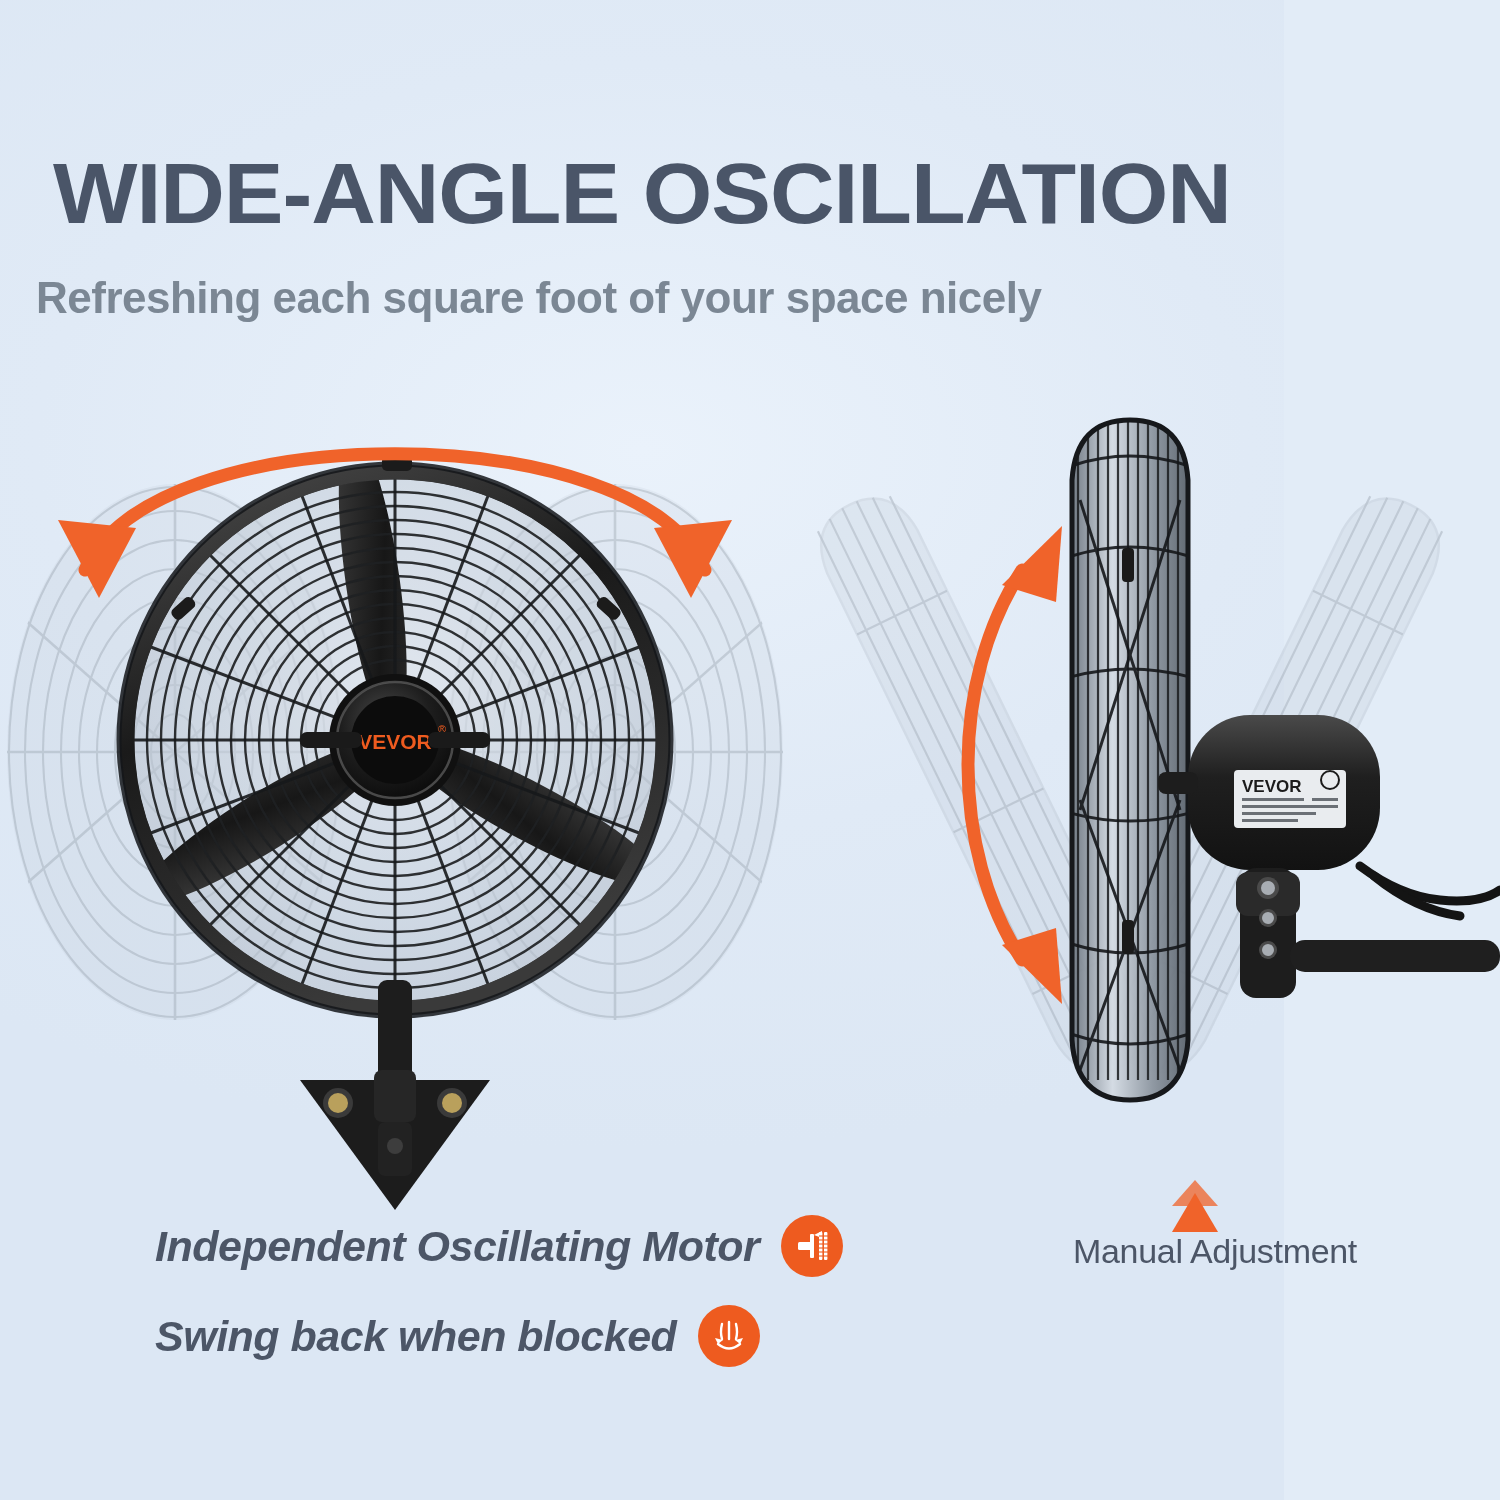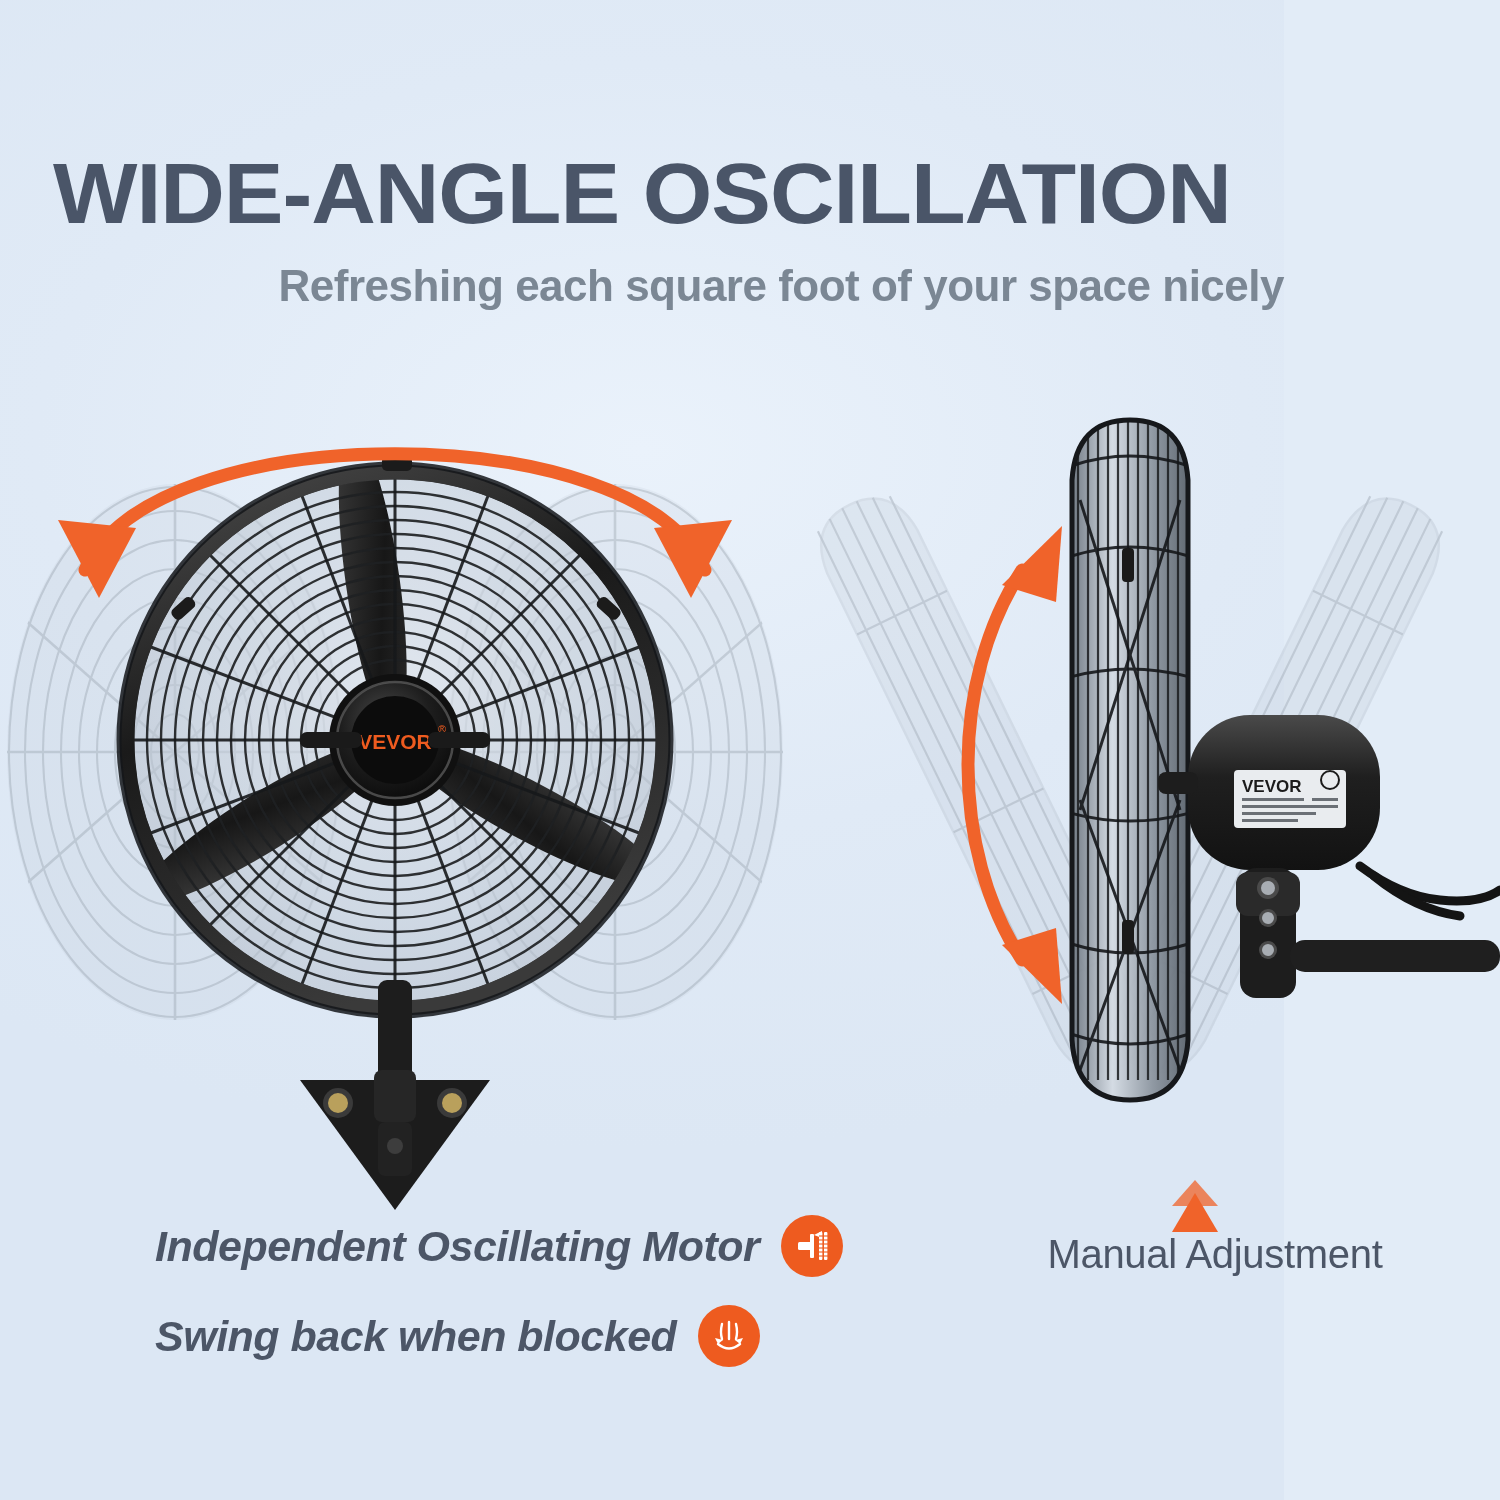--- a/index.html
+++ b/index.html
@@ -17,23 +17,24 @@
 
   
   .headline{
     position:absolute;left:0;right:0;top:150px;text-align:center;
     font-size:86px;line-height:1;font-weight:bold;
     color:#4a5568;letter-spacing:-1px;
     transform:scaleX(1.04);
     font-family:"Liberation Sans","DejaVu Sans",sans-serif;
   }
   .subhead{
-    position:absolute;left:0;right:0;top:264px;text-align:right;
+    position:absolute;left:0;right:0;top:276px;text-align:left;
     font-size:44px;line-height:1;font-weight:bold;color:#7b8794;
     letter-spacing:-0.5px;
+    padding-left:36px;
   }
 
   
   .panel{position:absolute;}
   .left-panel{left:0;top:380px;width:790px;height:830px;}
   .right-panel{left:930px;top:380px;width:570px;height:830px;}
 
   svg.art{position:absolute;left:0;top:0;overflow:visible;}
 
   
@@ -48,21 +49,21 @@
     width:62px;height:62px;border-radius:50%;
     background:#ee5b1f;flex:none;position:relative;
     display:flex;align-items:center;justify-content:center;
   }
   .badge svg{display:block;}
   .cap-row-1{left:155px;top:1215px;}
   .cap-row-2{left:155px;top:1305px;}
 
   .right-cap{
     position:absolute;left:930px;top:1232px;width:570px;text-align:center;
-    font-size:40px;color:#4c5667;letter-spacing:-0.3px;
+    font-size:34px;color:#4c5667;letter-spacing:-0.3px;
   }
   .up-arrow{
     position:absolute;left:1172px;top:1180px;width:46px;height:52px;
   }
   .hidden-label{position:absolute;opacity:0;pointer-events:none;}
 </style>
 </head>
 <body>
 
 <div id="stage">

